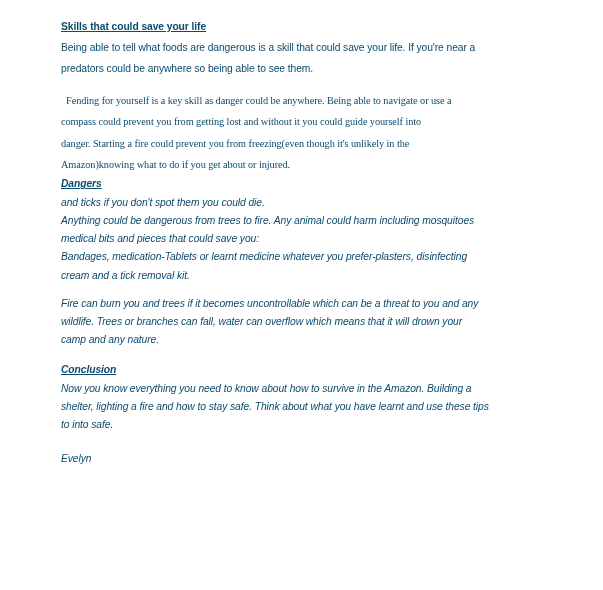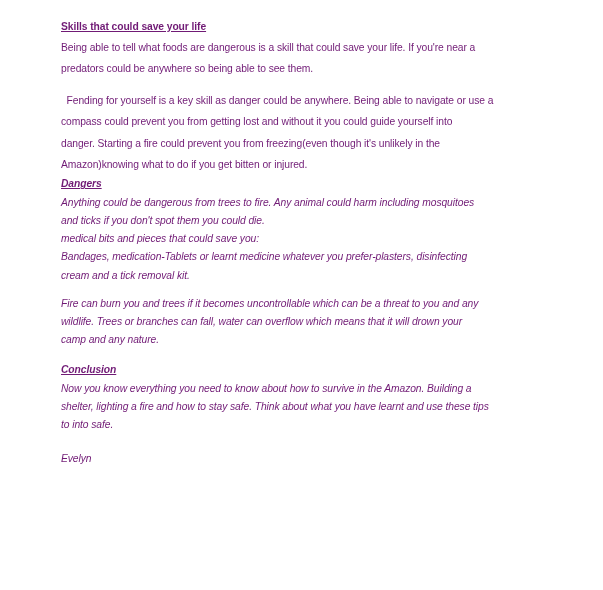--- a/index.html
+++ b/index.html
@@ -9,35 +9,35 @@
     height: 590px;
     background: #ffffff;
     overflow: hidden;
   }
   .page {
     position: relative;
     width: 603px;
     height: 590px;
     background: #ffffff;
     font-family: "Liberation Sans", sans-serif;
-    color: #701a75;
+    color: #0c4a6e;
   }
   .content {
     position: absolute;
     left: 61px;
     top: 0;
     width: 510px;
     padding-top: 15.6px;
     font-size: 10.3px;
     letter-spacing: -0.08px;
   }
   .block { margin: 0; }
   .block-a { line-height: 21.33px; }
   .block-b { line-height: 18.3px; font-style: italic; }
-  .mt-p2 { margin-top: 10.4px; }
+  .mt-p2 { margin-top: 10.4px; font-family: Liberation Serif, serif; }
   .mt-b3 { margin-top: 0px; }
   .mt-b4 { margin-top: 9.6px; }
   .mt-b5 { margin-top: 11.9px; }
   .mt-b6 { margin-top: 15.8px; }
   .heading {
     font-weight: 700;
     text-decoration: underline;
     white-space: pre;
   }
   .line {
@@ -53,27 +53,27 @@
     <section class="block block-a">
       <div class="heading">Skills that could save your life</div>
       <div class="line">Being able to tell what foods are dangerous is a skill that could save your life. If you're near a</div>
       <div class="line">predators could be anywhere so being able to see them.</div>
     </section>
 
     <section class="block block-a mt-p2">
       <div class="line">  Fending for yourself is a key skill as danger could be anywhere. Being able to navigate or use a</div>
       <div class="line">compass could prevent you from getting lost and without it you could guide yourself into</div>
       <div class="line">danger. Starting a fire could prevent you from freezing(even though it's unlikely in the</div>
-      <div class="line">Amazon)knowing what to do if you get bitten or injured.</div>
+      <div class="line">Amazon)knowing what to do if you get about or injured.</div>
     </section>
 
     <section class="block block-b mt-b3">
       <div class="heading">Dangers</div>
+      <div class="line">and ticks if you don't spot them you could die.</div>
       <div class="line">Anything could be dangerous from trees to fire. Any animal could harm including mosquitoes</div>
-      <div class="line">and ticks if you don't spot them you could die.</div>
       <div class="line">medical bits and pieces that could save you:</div>
       <div class="line">Bandages, medication-Tablets or learnt medicine whatever you prefer-plasters, disinfecting</div>
       <div class="line">cream and a tick removal kit.</div>
     </section>
 
     <section class="block block-b mt-b4">
       <div class="line">Fire can burn you and trees if it becomes uncontrollable which can be a threat to you and any</div>
       <div class="line">wildlife. Trees or branches can fall, water can overflow which means that it will drown your</div>
       <div class="line">camp and any nature.</div>
     </section>

